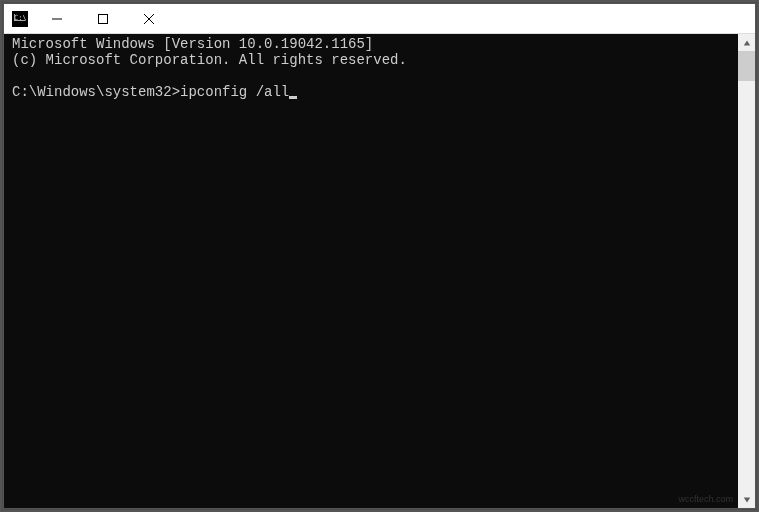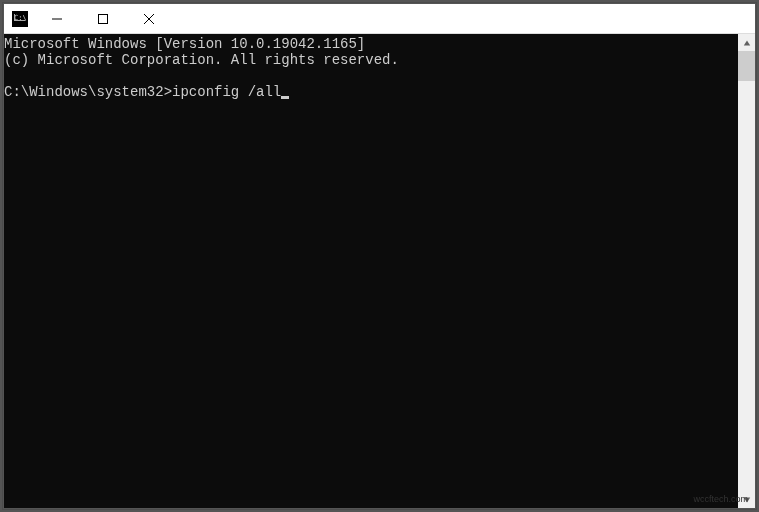--- a/index.html
+++ b/index.html
@@ -92,21 +92,21 @@
       background: #0c0c0c;
       position: relative;
     }
     .terminal {
       flex: 1;
       background: #0c0c0c;
       color: #cccccc;
       font-family: Consolas, "Courier New", monospace;
       font-size: 14px;
       line-height: 16px;
-      padding: 2px 0;
+      padding: 2px 8px;
       white-space: pre;
       overflow: hidden;
     }
     .cursor {
       display: inline-block;
       width: 8px;
       height: 3px;
       background: #cccccc;
       vertical-align: bottom;
       margin-bottom: 1px;
@@ -138,21 +138,21 @@
       position: absolute;
       top: 0;
       left: 0;
       right: 0;
       height: 30px;
       background: #cdcdcd;
     }
     .watermark {
       position: absolute;
       bottom: 4px;
-      right: 7px;
+      right: 22px;
       font-size: 9px;
       color: #333;
       font-family: sans-serif;
     }
   </style>
 </head>
 <body>
 
 <div class="window">
   <div class="titlebar">

